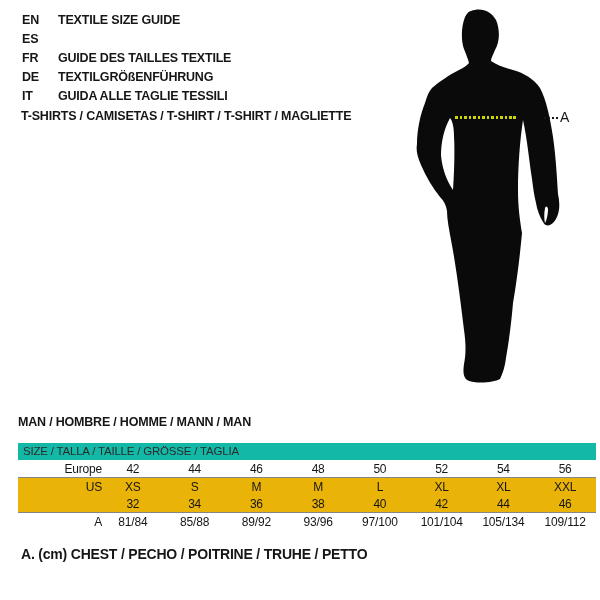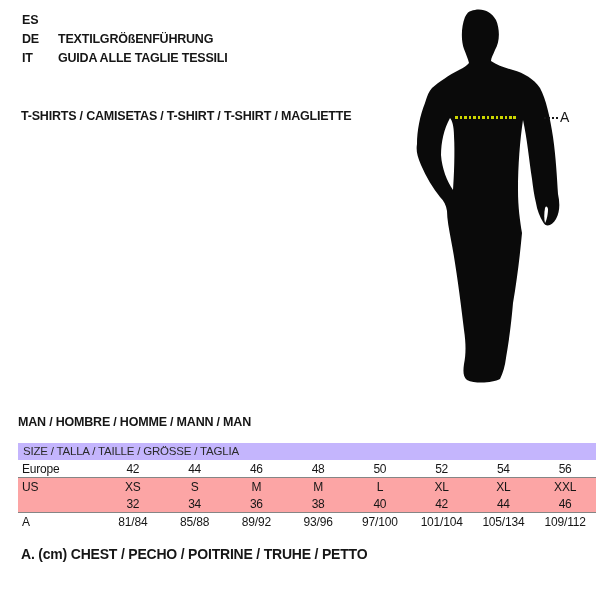--- a/index.html
+++ b/index.html
@@ -21,38 +21,46 @@
     background:repeating-linear-gradient(90deg,#ccd600 0 2.5px,transparent 2.5px 4.5px);}
   .dash-black{position:absolute;left:544px;top:117px;width:14px;height:2px;
     background:repeating-linear-gradient(90deg,#161616 0 2px,transparent 2px 4px);}
   .measure-label{position:absolute;left:560px;top:109px;font-size:14px;font-weight:400;}
 
   
   .section-title{position:absolute;top:415px;left:18px;font-weight:bold;font-size:12.5px;letter-spacing:-0.2px;}
 
   
   .size-table{position:absolute;top:443px;left:18px;width:578px;font-size:12px;letter-spacing:-0.2px;}
-  .thead{height:17px;line-height:17px;background:#c4b5fd;color:#2b2b2b;padding-left:5px;font-size:11.5px;}
+  .thead{height:17px;line-height:17px;background:#14b8a6;color:#2b2b2b;padding-left:5px;font-size:11.5px;}
   .trow{display:grid;grid-template-columns:84px repeat(8,1fr);height:17px;align-items:center;}
   .trow.bb{border-bottom:1px solid #858585;}
-  .trow.band{background:#fca5a5;}
-  .tlabel{padding-left:4px;text-align:left;}
+  .trow.band{background:#eab308;}
+  .tlabel{padding-left:4px;text-align:right;}
   .tcell{text-align:center;}
 
   
   .footnote{position:absolute;top:546px;left:21px;font-weight:bold;font-size:14px;letter-spacing:-0.2px;}
 </style>
 </head>
 <body>
 
 <div class="page">
 
   <div class="lang-list">
     <div class="lang-row">
+      <span class="lang-code">EN</span>
+      <span class="lang-label">TEXTILE SIZE GUIDE</span>
+    </div>
+    <div class="lang-row">
       <span class="lang-code">ES</span>
+    </div>
+    <div class="lang-row">
+      <span class="lang-code">FR</span>
+      <span class="lang-label">GUIDE DES TAILLES TEXTILE</span>
     </div>
     <div class="lang-row">
       <span class="lang-code">DE</span>
       <span class="lang-label">TEXTILGRÖßENFÜHRUNG</span>
     </div>
     <div class="lang-row">
       <span class="lang-code">IT</span>
       <span class="lang-label">GUIDA ALLE TAGLIE TESSILI</span>
     </div>
   </div>

